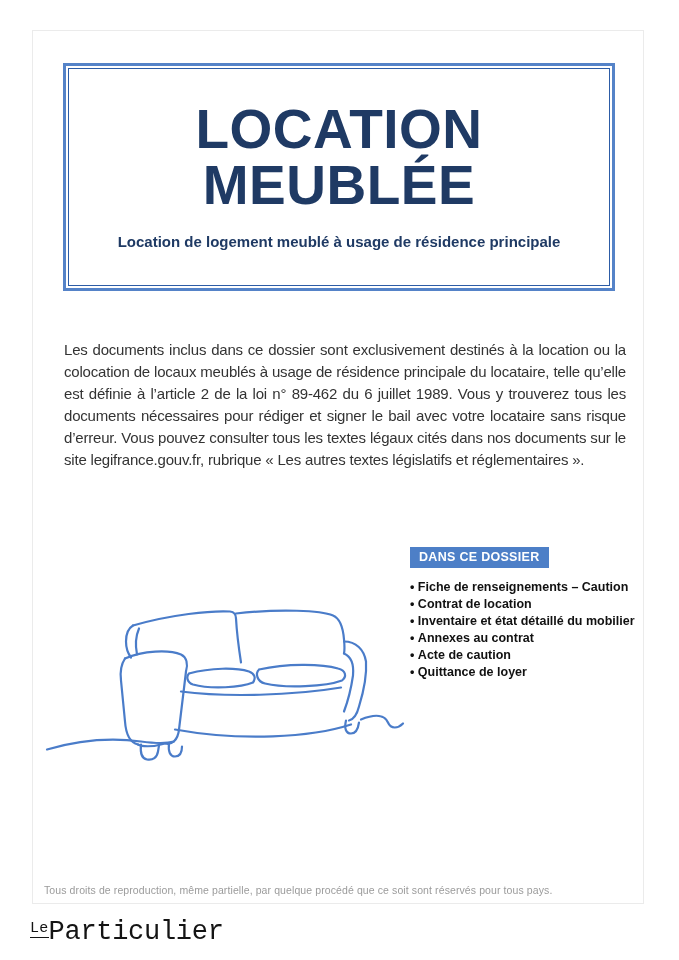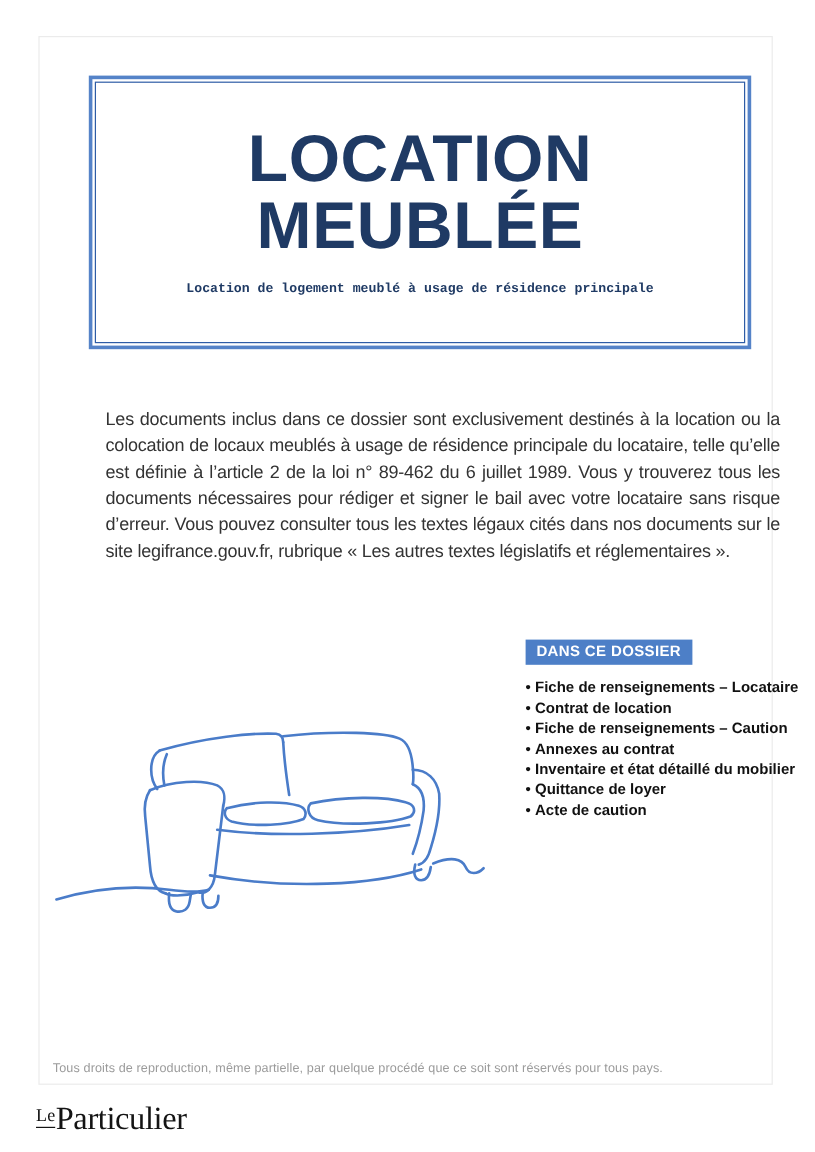--- a/index.html
+++ b/index.html
@@ -8,43 +8,43 @@
     font-family:"Liberation Sans", sans-serif;
     position:relative;overflow:hidden;
     -webkit-font-smoothing:antialiased;
   }
   .page{
     position:absolute;left:32px;top:30px;width:612px;height:874px;
     background:#fff;border:1px solid #ebebeb;box-sizing:border-box;
   }
   
   .title-box{
-    position:absolute;left:41px;top:32px;width:552px;height:228px;
+    position:absolute;left:30px;top:32px;width:552px;height:228px;
     border:3px solid #5583c8;box-sizing:border-box;
   }
   .title-box-inner{
     position:absolute;inset:2px;border:1px solid #2d5ca6;
     display:flex;flex-direction:column;align-items:center;justify-content:center;
     text-align:center;
   }
   .page-title{
     margin:0 0 16px;font-size:55px;line-height:1.03;font-weight:700;
     letter-spacing:0.5px;color:#1f3a64;
   }
   .page-subtitle{
-    font-size:11px;font-weight:700;color:#1f3a64;line-height:1.55;font-family:Liberation Mono, monospace;
+    font-size:15px;font-weight:700;color:#1f3a64;line-height:1.55;
   }
   
   .intro{
     position:absolute;left:31px;top:293px;width:562px;
     font-size:15px;line-height:22px;letter-spacing:-0.2px;
-    color:#333;text-align:justify;margin-left:24px;
+    color:#333;text-align:justify;
   }
   
-  .dossier{position:absolute;left:377px;top:502px;width:232px;margin-left:28px;}
+  .dossier{position:absolute;left:377px;top:516px;width:232px;}
   .dossier-badge{
     display:inline-block;background:#4d7fc7;color:#ffffff;
     font-size:12.5px;font-weight:700;letter-spacing:0.3px;
     padding:3px 9px 4px;
   }
   .dossier-list{list-style:none;margin:11px 0 0;padding:0;}
   .dossier-list li{
     font-size:12.5px;font-weight:700;color:#111;line-height:17px;
     white-space:nowrap;
   }
@@ -55,21 +55,21 @@
   .rights{
     position:absolute;left:11px;bottom:7px;
     font-size:10.5px;color:#9b9b9b;letter-spacing:0.1px;
   }
   
   .colophon{
     position:absolute;left:30px;top:913px;
     display:flex;gap:9px;align-items:flex-start;
   }
   .publisher-logo{
-    font-family:Liberation Serif, serif;color:#141414;white-space:nowrap;
+    font-family:Liberation Mono, monospace;color:#141414;white-space:nowrap;
     line-height:1;padding-top:6px;
   }
   .logo-le{
     font-size:15px;display:inline-block;position:relative;top:-7px;
     border-bottom:1.5px solid #141414;padding-bottom:1px;letter-spacing:0.3px;
   }
   .logo-part{font-size:27px;letter-spacing:-0.3px;}
   .ref-block{font-size:9.5px;color:#8c8c8c;line-height:1.3;padding-top:3px;}
   .copy-bold{font-weight:700;color:#7e7e7e;}
 </style>
@@ -119,27 +119,26 @@
       <path d="M305,139 C303,147 305,152 310,152 C315,152 317,148 318,141"></path>
 
       <path d="M6,168 C40,158 70,156 100,160 C115,162 126,162 133,160"></path>
       <path d="M320,138 C335,132 344,134 347,141 C350,148 357,147 362,142"></path>
     </g>
   </svg>
 
   <div class="dossier">
     <span class="dossier-badge">DANS CE DOSSIER</span>
     <ul class="dossier-list">
-      <li>Fiche de renseignements – Locataire</li>
+      <li>Fiche de renseignements – Caution</li>
       <li>Contrat de location</li>
-      <li>Fiche de renseignements – Caution</li>
+      <li>Inventaire et état détaillé du mobilier</li>
       <li>Annexes au contrat</li>
-      <li>Inventaire et état détaillé du mobilier</li>
+      <li>Acte de caution</li>
       <li>Quittance de loyer</li>
-      <li>Acte de caution</li>
     </ul>
   </div>
 
   <div class="rights">Tous droits de reproduction, même partielle, par quelque procédé que ce soit sont réservés pour tous pays.</div>
 </div>
 
 <div class="colophon">
   <div class="publisher-logo"><span class="logo-le">Le</span><span class="logo-part">Particulier</span></div>
 </div>
 

